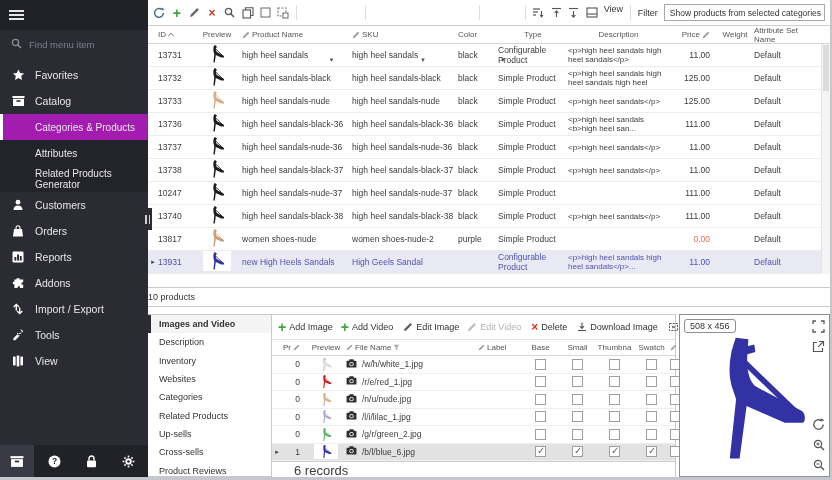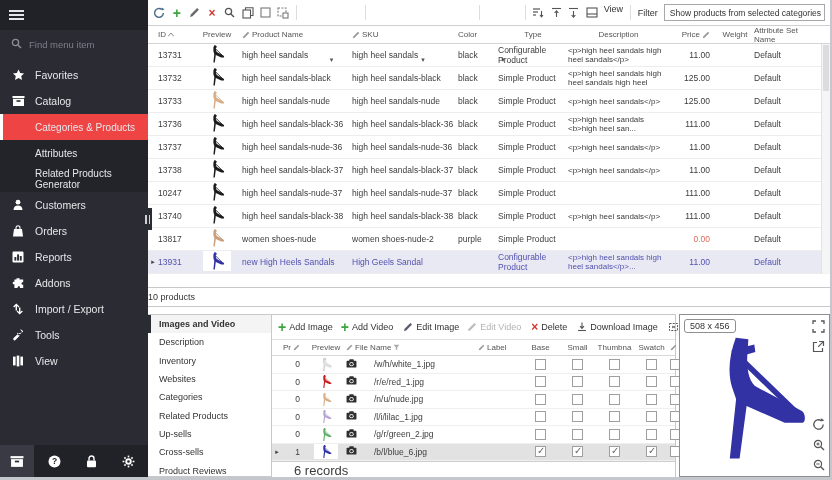--- a/index.html
+++ b/index.html
@@ -10,21 +10,21 @@
   
   .sidebar { width:148px; background:#2b2b33; color:#e6e6ea; display:flex; flex-direction:column; flex:none; }
   .sb-top { height:30px; background:#212128; display:flex; align-items:center; padding-left:9px; flex:none; }
   .burger div { width:15px; height:2px; background:#e6e6ea; margin:2px 0; }
   .sb-search { height:28px; display:flex; align-items:center; gap:7px; padding-left:11px; flex:none; }
   .sb-ph { color:#7e7e88; font-size:9.5px; }
   .sb-menu { flex:1; padding-top:4px; }
   .sb-item { height:26px; display:flex; align-items:center; gap:10px; padding-left:11px; font-size:10.5px; cursor:default; position:relative; }
   .sb-item .ic { width:14px; display:flex; justify-content:center; flex:none; }
   .sb-item.sub { padding-left:35px; background:#23232a; font-size:10px; }
-  .sb-item.sel { background:#ef4444; }
+  .sb-item.sel { background:#a21caf; }
   .sb-item.sel::before { content:""; position:absolute; left:0; top:0; bottom:0; width:3px; background:#fff; }
   .sb-bottom { height:32px; background:#212128; display:flex; align-items:center; flex:none; }
   .sb-bottom .bico { width:34px; height:32px; display:flex; align-items:center; justify-content:center; }
   .sb-bottom .bico.active { background:#3a3a44; }
   .sb-bottom .sp { flex:1; }
 
   
   .main { flex:1; display:flex; flex-direction:column; background:#fff; position:relative; min-width:0; }
   .toolbar { height:26px; border-bottom:1px solid #cfcfcf; display:flex; align-items:center; padding:0 5px; gap:6px; font-size:9px; color:#333; flex:none; white-space:nowrap; }
   .tb-ico { display:inline-flex; align-items:center; justify-content:center; width:15px; height:16px; }
@@ -72,21 +72,21 @@
   .itb-btn { display:inline-flex; align-items:center; gap:3px; padding:0 4px; height:20px; }
   .itb-btn.disabled { color:#b3b3b3; }
   .itb-sep { width:1px; height:15px; background:#ddd; margin:0 1px; }
   .ig-header { display:flex; height:16px; align-items:center; font-size:8px; color:#555; border-bottom:1px solid #d8d8d8; flex:none; }
   .ig-header .hc { display:flex; align-items:center; gap:2px; }
   .img-row { display:flex; height:17.5px; align-items:center; border-bottom:1px solid #efefef; font-size:8.5px; flex:none; }
   .img-row.sel { background:#e2e2e2; }
   .i-gut { width:10px; flex:none; font-size:7px; text-align:center; color:#444; }
   .i-pr { width:24px; flex:none; text-align:right; padding-right:6px; }
   .i-prev { width:40px; flex:none; text-align:center; line-height:0; }
-  .i-file { width:132px; flex:none; display:flex; align-items:center; gap:17px; }
+  .i-file { width:132px; flex:none; display:flex; align-items:center; gap:5px; }
   .i-label { width:44px; flex:none; }
   .i-chk { width:37px; flex:none; text-align:center; }
   .i-excl { flex:1; text-align:center; }
   .cb { width:11px; height:11px; border:1px solid #9f9f9f; background:#fff; display:inline-block; position:relative; vertical-align:middle; }
   .cb.on::after { content:"\2713"; position:absolute; left:1px; top:-2.5px; font-size:10px; color:#666; }
   .ig-filler { flex:1; }
   .ig-status { height:17px; flex:none; border-top:1px solid #cecece; display:flex; align-items:center; padding-left:22px; font-size:13px; }
 
   
   .preview-panel { flex:1; border:1px solid #8f8f8f; margin-left:3px; position:relative; background:#fff; }

